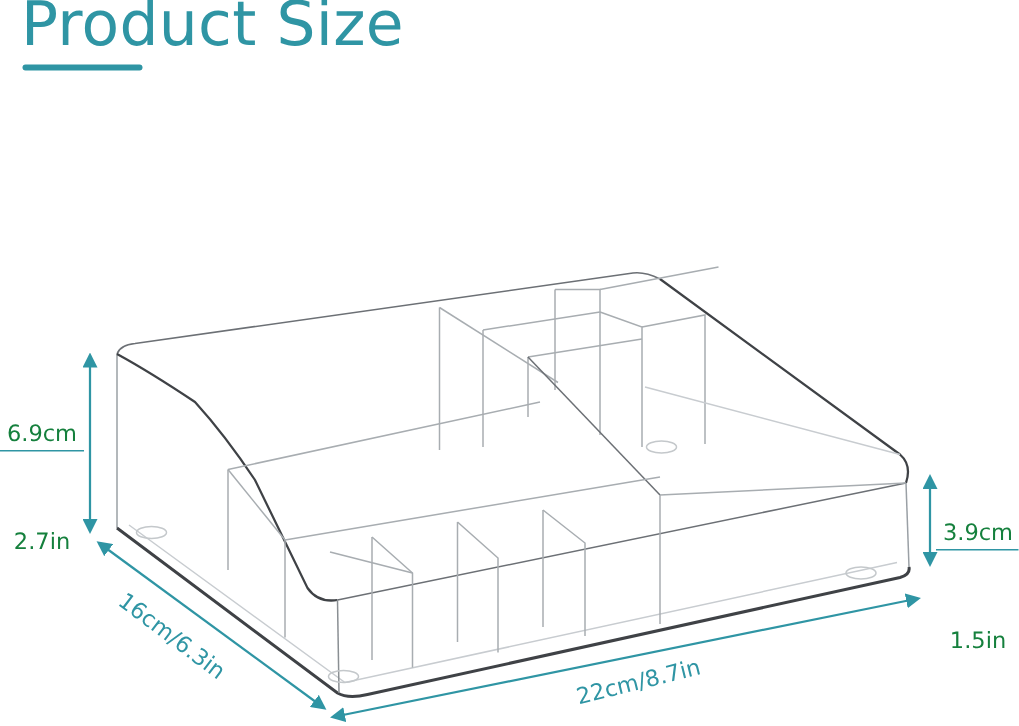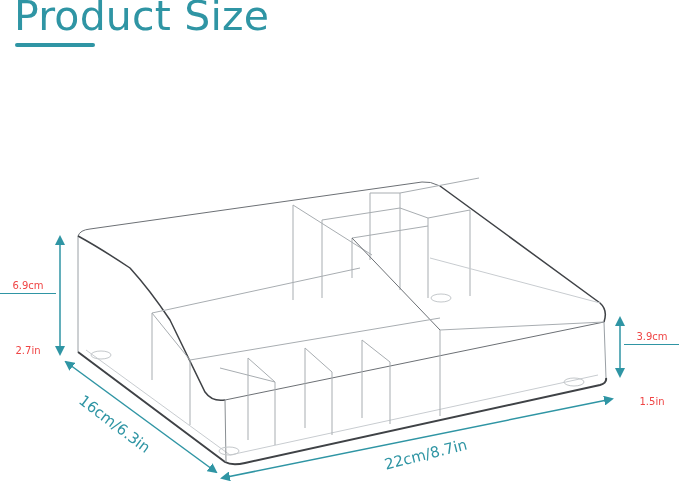--- a/index.html
+++ b/index.html
@@ -1,21 +1,21 @@
 <!DOCTYPE html>
 <html><head>
 <meta charset="utf-8">
 <style>
   html, body { margin: 0; padding: 0; background: #ffffff; }
   body { width: 679px; height: 484px; position: relative; overflow: hidden; font-family: "DejaVu Sans", "Liberation Sans", sans-serif; }
   .title { position: absolute; left: 14px; top: -8px; font-size: 41px; color: #2f95a4; letter-spacing: 0.2px; font-weight: 400; white-space: nowrap; }
   .title-underline { position: absolute; left: 15px; top: 43px; width: 80px; height: 4px; border-radius: 2px; background: #2f95a4; }
   .stage { position: absolute; left: 0; top: 0; width: 679px; height: 484px; }
   .dim-label { position: absolute; color: #2f95a4; font-size: 15px; line-height: 1; white-space: nowrap; }
-  .frac { position: absolute; text-align: center; color: #ef4444; font-size: 10px; }
+  .frac { position: absolute; text-align: center; color: #15803d; font-size: 15px; }
   .frac .top { display: block; padding-bottom: 2px; border-bottom: 1.5px solid #2f95a4; }
   .frac .bot { display: block; padding-top: 3px; margin-top: 48px; }
   .rot-depth { transform-origin: left top; transform: rotate(37deg); }
   .rot-width { transform-origin: left top; transform: rotate(-14deg); }
 </style>
 </head>
 <body>
 
 <div class="title">Product Size</div>
 <div class="title-underline"></div>
@@ -96,20 +96,20 @@
     <line x1="66" y1="362" x2="216" y2="472" marker-start="url(#arr)" marker-end="url(#arr)"></line>
     <line x1="222" y1="478" x2="612" y2="399" marker-start="url(#arr)" marker-end="url(#arr)"></line>
   </g>
 </svg>
 
 <div class="frac" style="left:0px; top:280px; width:56px;">
   <span class="top">6.9cm</span>
   <span class="bot">2.7in</span>
 </div>
 
-<div class="frac" style="left:624px; top:331px; width:56px;">
+<div class="frac" style="left:624px; top:346px; width:56px;">
   <span class="top">3.9cm</span>
   <span class="bot">1.5in</span>
 </div>
 
 <div class="dim-label rot-depth" style="left:85px; top:393px;">16cm/6.3in</div>
 
 <div class="dim-label rot-width" style="left:383px; top:458px;">22cm/8.7in</div>
 
 </body></html>

